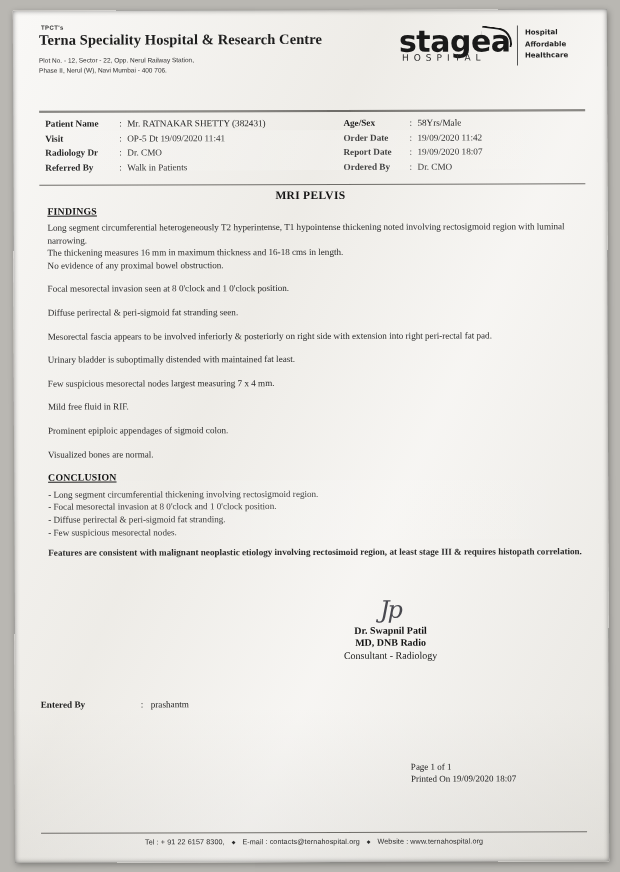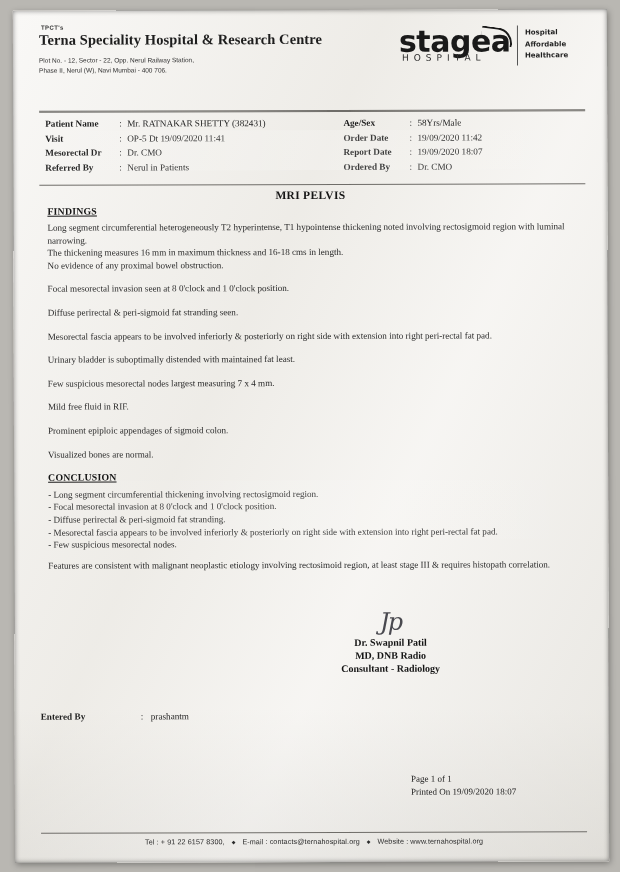--- a/index.html
+++ b/index.html
@@ -163,21 +163,21 @@
     font-size: 9.8px;
     text-decoration: underline;
     margin: 4px 0 4px 0;
     letter-spacing: 0.2px;
     color: #151515;
   }
   .para { margin: 0 0 11px 0; }
   .findings .para:first-of-type { margin-bottom: 11px; }
   .concl .line { margin: 0; }
   .concl { margin-top: 2px; }
-  .concl-extra { margin-top: 8px; }
+  .concl-extra { margin-top: 8px; font-weight: bold; }
   
   .sign-wrap {
     margin: 40px 0 0 0;
     text-align: center;
     padding-left: 150px;
   }
   .sign-mark {
     font-family: "DejaVu Serif", serif;
     font-size: 24px;
     font-style: italic;
@@ -191,21 +191,21 @@
     font-size: 10px;
     margin-top: 4px;
     color: #141414;
   }
   .sign-qual {
     font-weight: bold;
     font-size: 10px;
     color: #141414;
   }
   .sign-role {
-    font-weight: bold;
+    font-weight: normal;
     font-size: 10px;
     color: #141414;
   }
   
   .entered {
     margin: 36px 0 0 26px;
     font-size: 9.2px;
     display: grid;
     grid-template-columns: 100px 10px auto;
     width: 300px;
@@ -274,26 +274,26 @@
     <div class="rule"></div>
 
     <div class="pblock">
       <div class="pcol left">
           <div class="k">Patient Name</div>
           <div class="c">:</div>
           <div class="v">Mr. RATNAKAR SHETTY (382431)</div>
           <div class="k">Visit</div>
           <div class="c">:</div>
           <div class="v">OP-5 Dt 19/09/2020 11:41</div>
-          <div class="k">Mesorectal Dr</div>
+          <div class="k">Radiology Dr</div>
           <div class="c">:</div>
           <div class="v">Dr. CMO</div>
           <div class="k">Referred By</div>
           <div class="c">:</div>
-          <div class="v">Nerul in Patients</div>
+          <div class="v">Walk in Patients</div>
         </div>
       <div class="pcol right">
           <div class="k">Age/Sex</div>
           <div class="c">:</div>
           <div class="v">58Yrs/Male</div>
           <div class="k">Order Date</div>
           <div class="c">:</div>
           <div class="v">19/09/2020 11:42</div>
           <div class="k">Report Date</div>
           <div class="c">:</div>
@@ -318,21 +318,20 @@
           <div class="para">Mild free fluid in RIF.</div>
           <div class="para">Prominent epiploic appendages of sigmoid colon.</div>
           <div class="para">Visualized bones are normal.</div>
         </div>
 
       <div class="sec-head">CONCLUSION</div>
       <div class="concl">
           <div class="line">- Long segment circumferential thickening involving rectosigmoid region.</div>
           <div class="line">- Focal mesorectal invasion at 8 0'clock and 1 0'clock position.</div>
           <div class="line">- Diffuse perirectal &amp; peri-sigmoid fat stranding.</div>
-          <div class="line">- Mesorectal fascia appears to be involved inferiorly &amp; posteriorly on right side with extension into right peri-rectal fat pad.</div>
           <div class="line">- Few suspicious mesorectal nodes.</div>
         </div>
       <div class="concl-extra">Features are consistent with malignant neoplastic etiology involving rectosimoid region, at least stage III &amp; requires histopath correlation.</div>
 
       <div class="sign-wrap">
         <div class="sign-mark">Jp</div>
         <div class="sign-name">Dr. Swapnil Patil</div>
         <div class="sign-qual">MD, DNB Radio</div>
         <div class="sign-role">Consultant - Radiology</div>
       </div>

